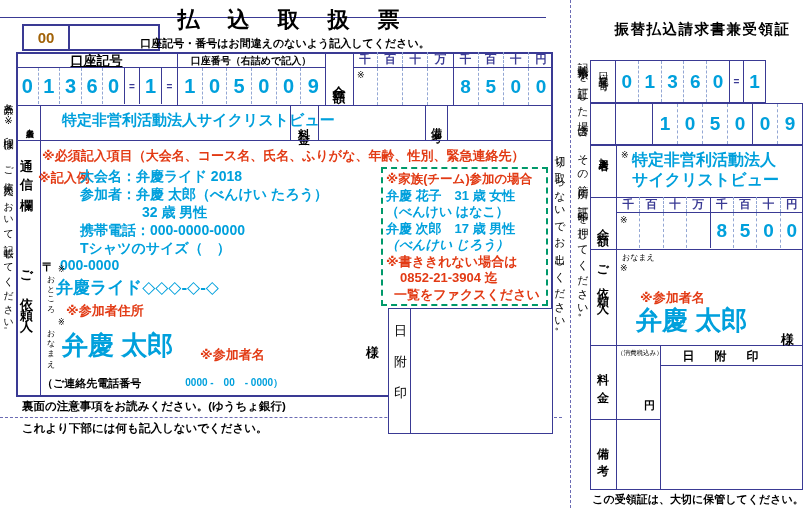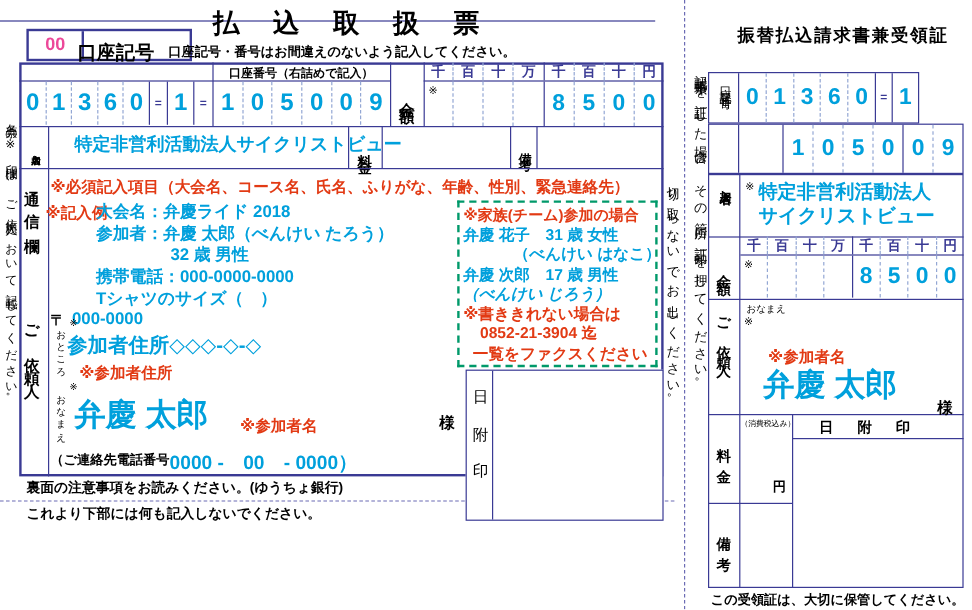--- a/index.html
+++ b/index.html
@@ -1,20 +1,20 @@
 <!DOCTYPE html>
 <html><head>
 <meta charset="utf-8">
 <style>
   html,body{margin:0;padding:0;background:#fff;}
   .page{position:relative;width:810px;height:508px;background:#fff;overflow:hidden;
         font-family:"Liberation Sans","DejaVu Sans",sans-serif;}
   .abs{position:absolute;box-sizing:border-box;}
   .nv{color:#000000;}
-  .gy{color:#ec4899;}
+  .gy{color:#a16207;}
   .bl{color:#00a0dc;font-weight:700;}
   .rd{color:#e23a14;font-weight:700;}
   .b{font-weight:700;}
   .ser{font-family:"Liberation Serif","DejaVu Serif",serif;}
   .v{writing-mode:vertical-rl;text-orientation:upright;line-height:1;}
   .ctr{display:flex;align-items:center;justify-content:center;}
   .row{display:flex;}
   .bx{border:1.5px solid #3a3a94;}
   .bx2{border:2px solid #3a3a94;}
   .hl{border-top:1.5px solid #3a3a94;}
@@ -41,21 +41,21 @@
   <div class="abs bx2 row" style="left:22px;top:24px;width:138px;height:27px;">
     <div class="ctr gy b" style="width:44px;border-right:2px solid #3a3a94;font-size:15px;">00</div>
     <div></div>
   </div>
 
   <div class="abs ctr ser nv b" style="left:150px;top:5px;width:280px;height:30px;font-size:22px;letter-spacing:3px;">払　込　取　扱　票</div>
   <div class="abs ctr nv b nw" style="left:110px;top:36px;width:350px;height:14px;font-size:11px;text-align:right;">口座記号・番号はお間違えのないよう記入してください。</div>
 
   <div class="abs bx2" style="left:16px;top:52px;width:537px;height:345px;"></div>
 
-  <div class="abs ctr nv b nw" style="left:16px;top:38px;width:161px;height:13px;font-size:16px;">口座記号</div>
+  <div class="abs ctr nv b nw" style="left:16px;top:54px;width:161px;height:13px;font-size:13px;text-decoration:underline;">口座記号</div>
   <div class="abs ctr nv b nw" style="left:177px;top:54px;width:148px;height:13px;font-size:10px;">口座番号（右詰めで記入）</div>
   <div class="abs hl" style="left:16px;top:67px;width:309px;height:0;"></div>
 
   <div class="abs row" style="left:17px;top:68px;width:160px;height:36px;font-size:20px;">
     <div class="dc dc0">0</div>
     <div class="dc">1</div>
     <div class="dc">3</div>
     <div class="dc">6</div>
     <div class="dc">0</div>
     <div class="dc sl nv" style="flex:0 0 14px;font-size:10px;color:#3a3a94;">=</div>
@@ -118,36 +118,36 @@
   <div class="abs bl nw" style="left:80px;top:168px;font-size:14px;">大会名：弁慶ライド 2018</div>
   <div class="abs bl nw" style="left:80px;top:186px;font-size:14px;">参加者：弁慶 太郎（べんけい たろう）</div>
   <div class="abs bl nw" style="left:142px;top:204px;font-size:14px;">32 歳 男性</div>
   <div class="abs bl nw" style="left:80px;top:222px;font-size:14px;">携帯電話：000-0000-0000</div>
   <div class="abs bl nw" style="left:80px;top:240px;font-size:14px;">Tシャツのサイズ（　）</div>
 
   <div class="abs nv b" style="left:42px;top:259px;font-size:12px;">〒</div>
   <div class="abs bl nw" style="left:60px;top:257px;font-size:14px;">000-0000</div>
   <div class="abs nv" style="left:58px;top:265px;font-size:8px;">※</div>
   <div class="abs v nv" style="left:46px;top:270px;height:42px;font-size:8px;letter-spacing:1px;">おところ</div>
-  <div class="abs bl nw" style="left:56px;top:276px;font-size:17px;">参加者住所◇◇◇-◇-◇</div>
+  <div class="abs bl nw" style="left:56px;top:276px;font-size:17px;">弁慶ライド◇◇◇-◇-◇</div>
   <div class="abs rd nw" style="left:66px;top:302px;font-size:13px;">※参加者住所</div>
   <div class="abs nv" style="left:58px;top:318px;font-size:8px;">※</div>
   <div class="abs v nv" style="left:46px;top:324px;height:42px;font-size:8px;letter-spacing:1px;">おなまえ</div>
   <div class="abs bl nw" style="left:62px;top:328px;font-size:26px;">弁慶 太郎</div>
   <div class="abs rd nw" style="left:200px;top:346px;font-size:13px;">※参加者名</div>
   <div class="abs nv b" style="left:366px;top:344px;font-size:13px;">様</div>
   <div class="abs row nw" style="left:42px;top:376px;align-items:flex-start;">
     <span class="nv b" style="font-size:11px;">（ご連絡先電話番号</span>
-    <span class="bl" style="font-size:16px;">0000 -　00　- 0000）</span>
+    <span class="bl" style="font-size:10px;margin-left:44px;">0000 -　00　- 0000）</span>
   </div>
 
   <div class="abs" style="left:381px;top:167px;width:167px;height:139px;border:2px dashed #00996a;padding:2px 0 0 3px;">
     <div class="rd nw" style="font-size:12.5px;line-height:16.5px;">※家族(チーム)参加の場合</div>
     <div class="bl nw" style="font-size:13px;line-height:16.5px;">弁慶 花子　31 歳 女性</div>
-    <div class="bl nw" style="font-size:13px;line-height:16.5px;margin-left:42px;">（べんけい はなこ）</div>
+    <div class="bl nw" style="font-size:13px;line-height:16.5px;">（べんけい はなこ）</div>
     <div class="bl nw" style="font-size:13px;line-height:16.5px;">弁慶 次郎　17 歳 男性</div>
     <div class="bl nw" style="font-size:13px;line-height:16.5px;font-style:italic;">（べんけい じろう）</div>
     <div class="rd nw" style="font-size:13px;line-height:16.5px;">※書ききれない場合は</div>
     <div class="rd nw" style="font-size:13px;line-height:16.5px;padding-left:14px;">0852-21-3904 迄</div>
     <div class="rd nw" style="font-size:13px;line-height:16.5px;padding-left:8px;">一覧をファクスください</div>
   </div>
 
   <div class="abs bx" style="left:388px;top:308px;width:165px;height:126px;background:#fff;z-index:3;">
     <div class="abs" style="left:0;top:0;width:22px;height:100%;border-right:1.5px solid #3a3a94;">
       <div class="abs v nv" style="left:5px;top:6px;font-size:13px;letter-spacing:30px;">日附印</div>

